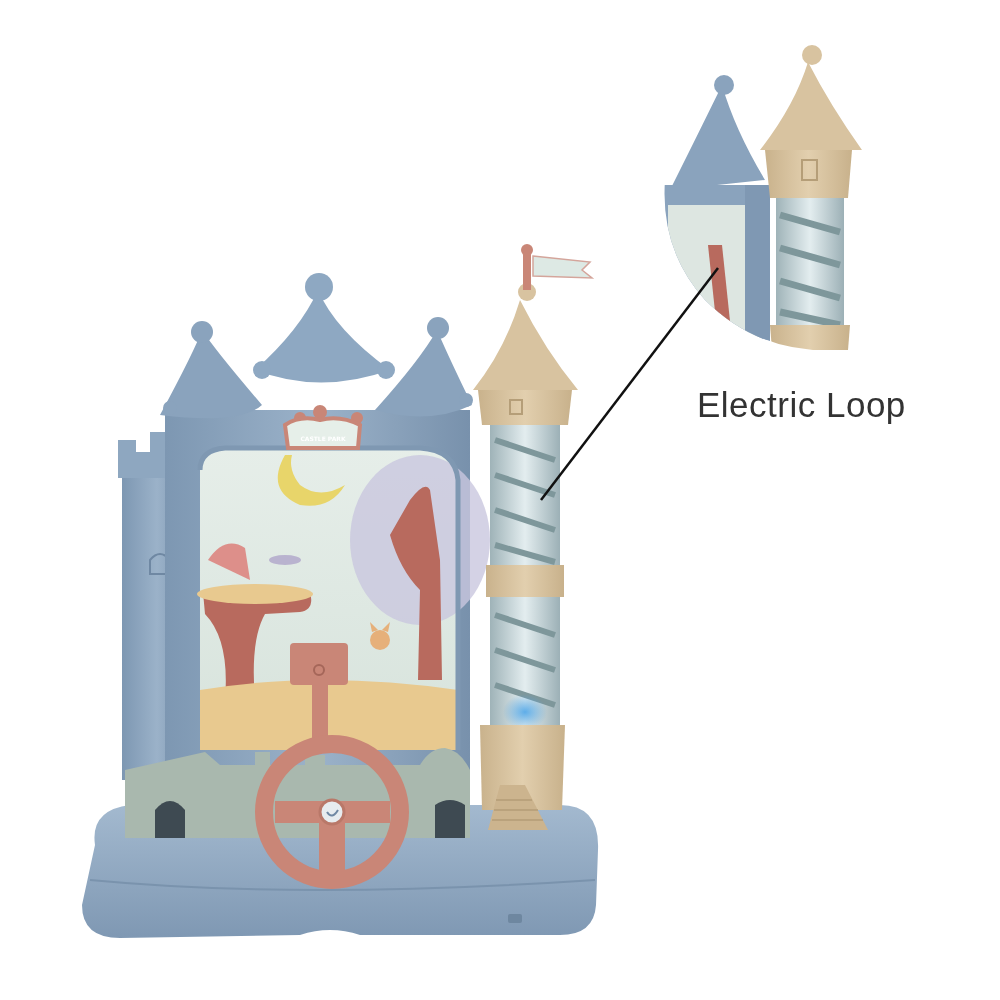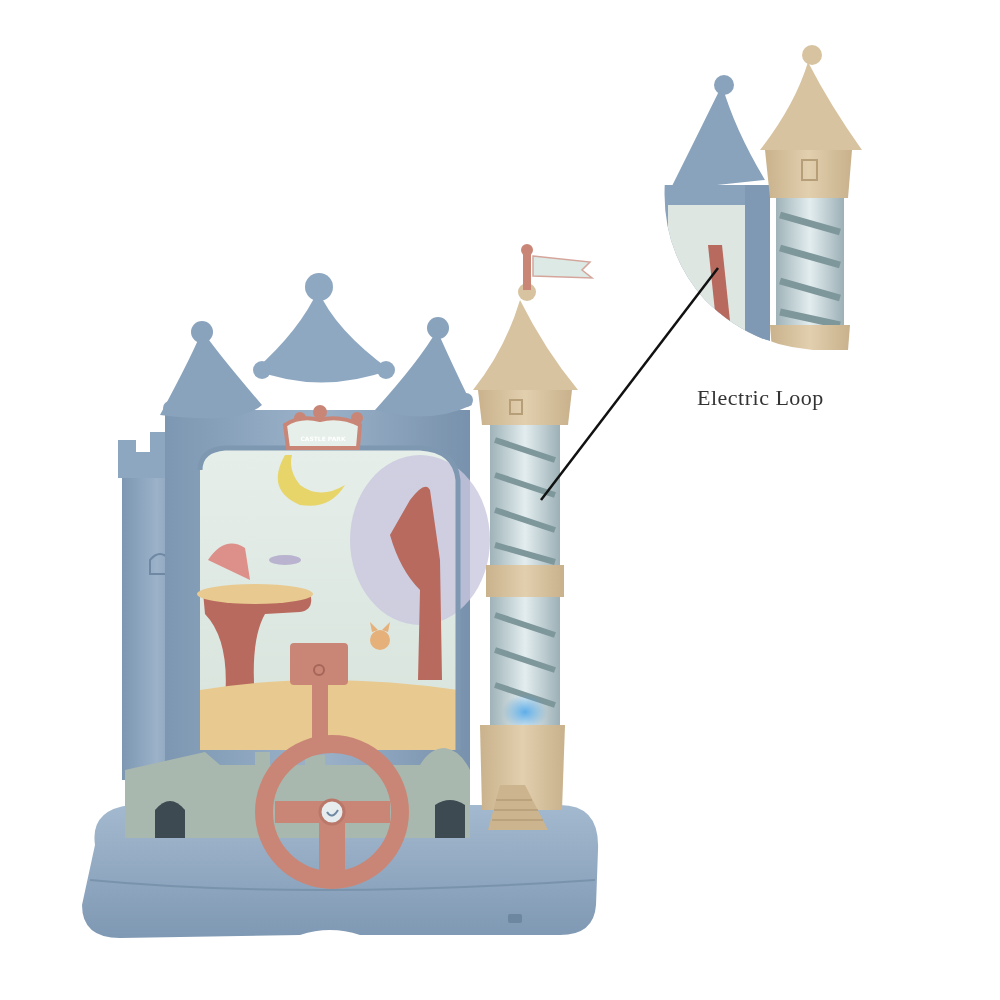--- a/index.html
+++ b/index.html
@@ -1,20 +1,20 @@
 <!DOCTYPE html>
 <html><head>
 <meta charset="utf-8">
 <style>
   html, body { margin: 0; padding: 0; background: #ffffff; }
   body { width: 1000px; height: 1000px; position: relative; overflow: hidden; font-family: "DejaVu Sans", sans-serif; }
   #scene { position: absolute; left: 0; top: 0; width: 1000px; height: 1000px; }
   .callout-label {
     position: absolute; left: 697px; top: 385px;
-    font-family: Liberation Serif, serif; font-size: 22px; color: #333333;
+    font-family: Liberation Sans, sans-serif; font-size: 35px; color: #333333;
     letter-spacing: 0.5px; white-space: nowrap;
   }
   .mini-text { font-family: "DejaVu Sans", sans-serif; font-weight: bold; }
 </style>
 </head>
 <body>
 
 <svg id="scene" viewBox="0 0 1000 1000" xmlns="http://www.w3.org/2000/svg">
   <defs>
     <linearGradient id="blueGrad" x1="0" x2="1" y1="0" y2="0">

